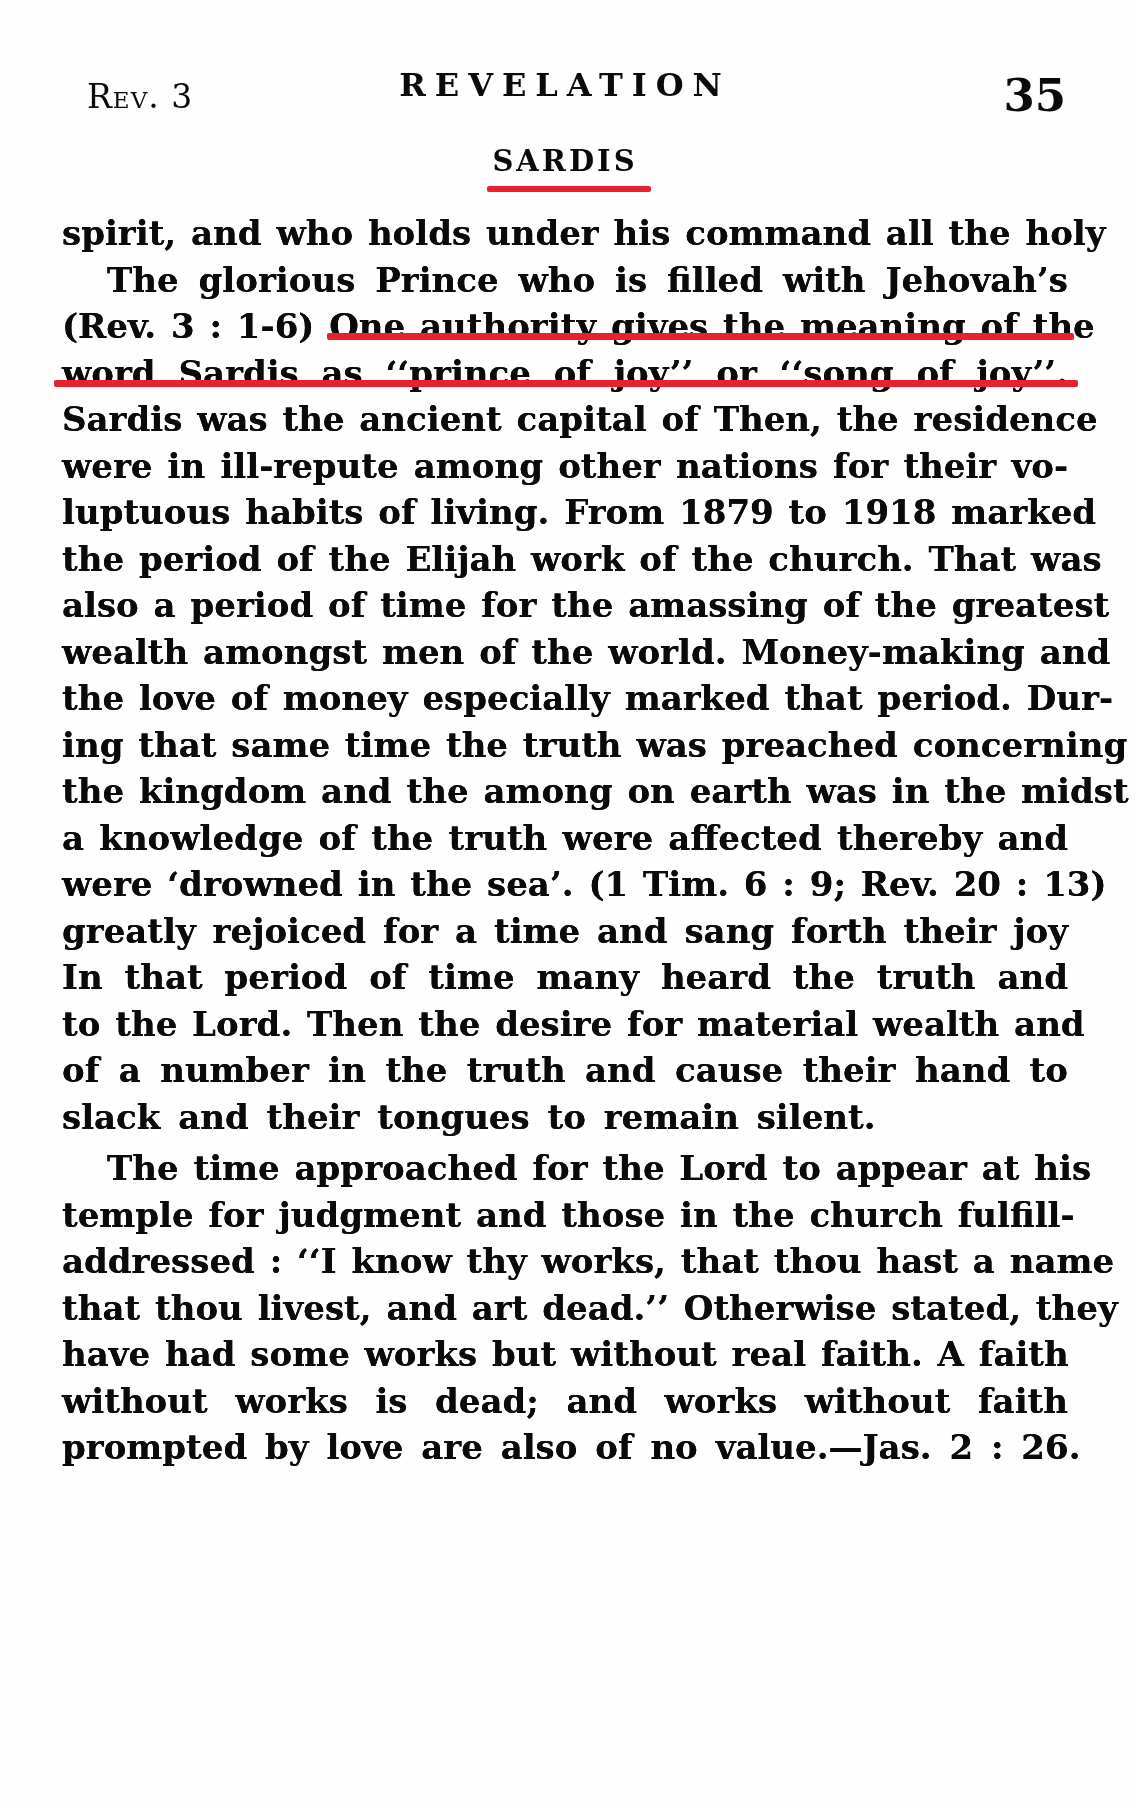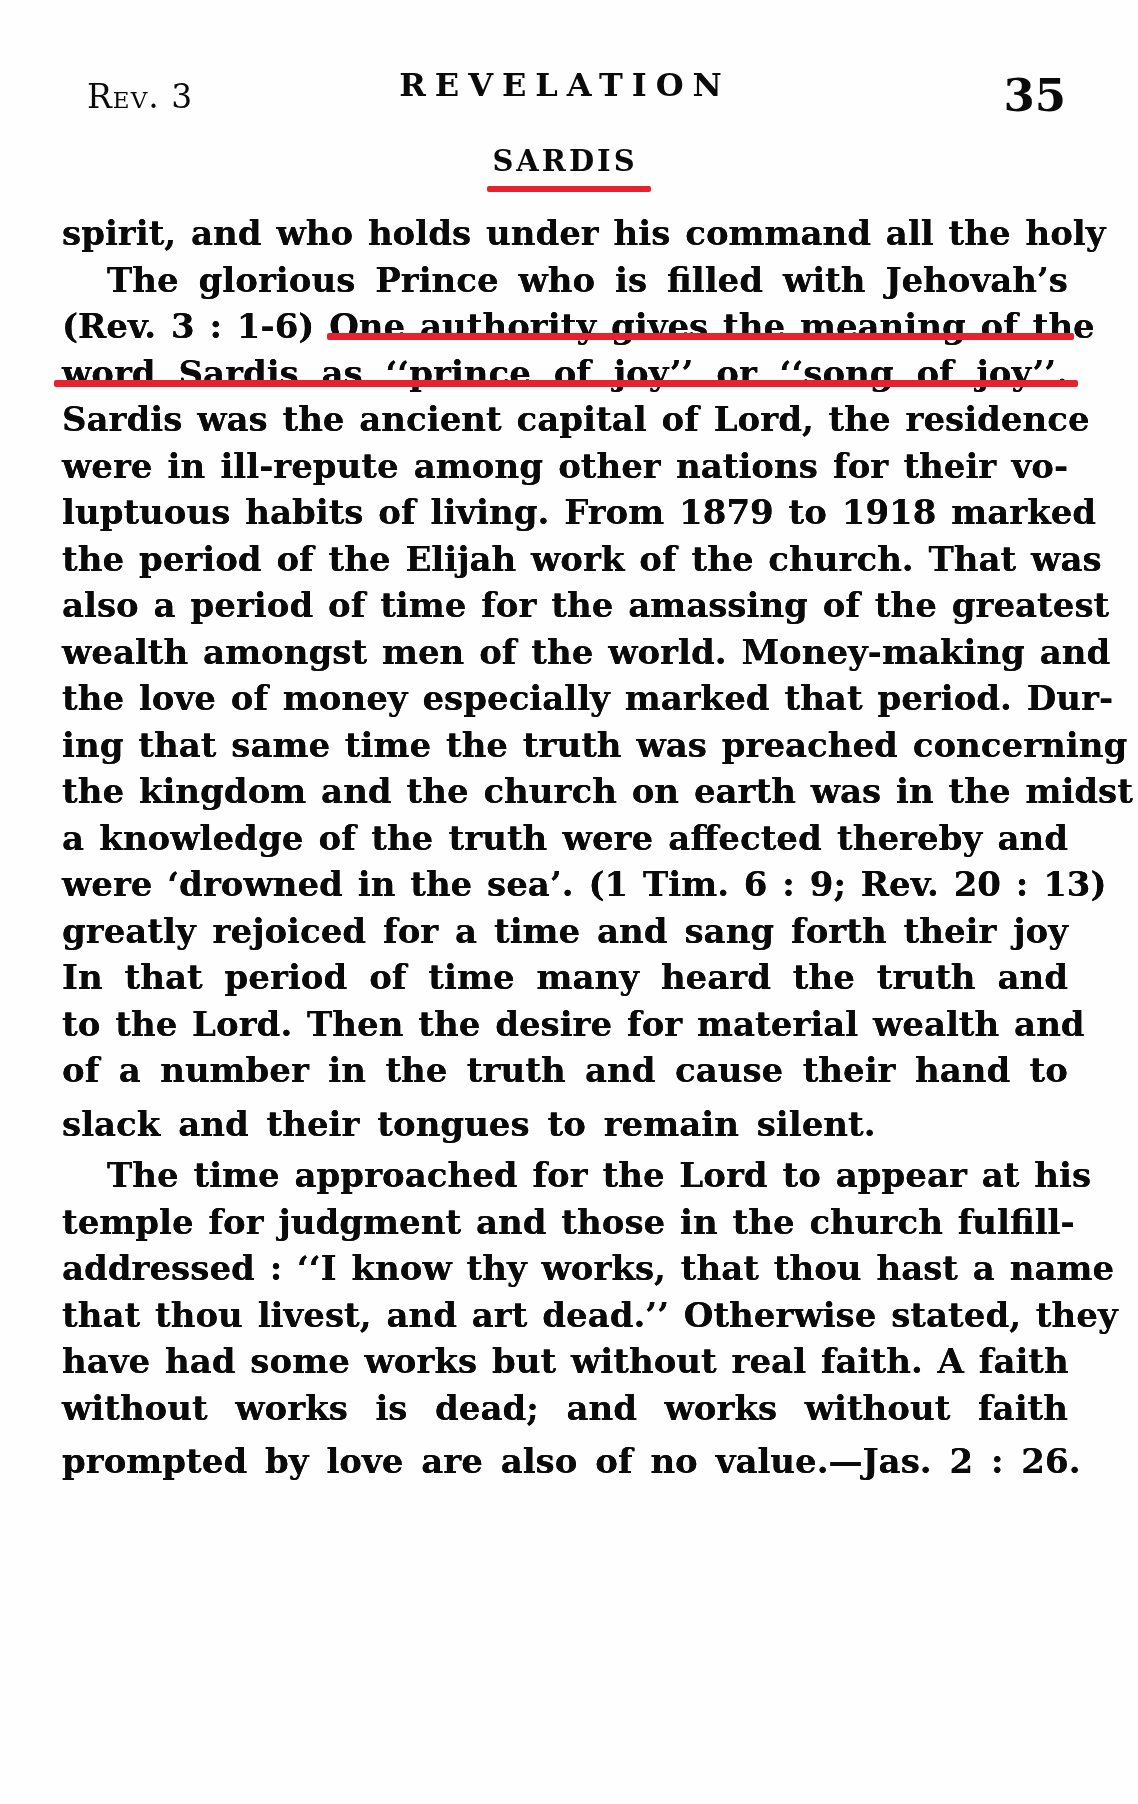--- a/index.html
+++ b/index.html
@@ -90,21 +90,20 @@
     white-space: nowrap;
     text-align: justify;
     text-align-last: justify;
     text-justify: inter-word;
   }
   .line.indent { text-indent: 45px; }
   .line.nojust {
     text-align: center;
     text-align-last: left;
     word-spacing: 6px;
-    margin-top: 7px;
   }
   .redbar {
     position: absolute;
     top: 30px;
     height: 7px;
     border-radius: 2px;
     pointer-events: none;
   }
 </style>
 </head>
@@ -120,29 +119,29 @@
 
   <div class="section-title">SARDIS</div>
   <div class="title-underline" style="background: rgb(232, 33, 46);"></div>
 
   <div class="body-text">
       <div class="para">
         <div class="line">spirit, and who holds under his command all the holy</div>
         <div class="line indent">The glorious Prince who is filled with Jehovah’s</div>
         <div class="line">(Rev. 3 : 1-6) One authority gives the meaning of the<span class="redbar" style="left: 26.3%; width: 74.3%; background: rgb(232, 33, 46);"></span></div>
         <div class="line">word Sardis as ‘‘prince of joy’’ or ‘‘song of joy’’.<span class="redbar" style="left: -0.8%; width: 101.8%; background: rgb(232, 33, 46);"></span></div>
-        <div class="line">Sardis was the ancient capital of Lord, the residence</div>
+        <div class="line">Sardis was the ancient capital of Then, the residence</div>
         <div class="line">were in ill-repute among other nations for their vo-</div>
         <div class="line">luptuous habits of living. From 1879 to 1918 marked</div>
         <div class="line">the period of the Elijah work of the church. That was</div>
         <div class="line">also a period of time for the amassing of the greatest</div>
         <div class="line">wealth amongst men of the world. Money-making and</div>
         <div class="line">the love of money especially marked that period. Dur-</div>
         <div class="line">ing that same time the truth was preached concerning</div>
-        <div class="line">the kingdom and the church on earth was in the midst</div>
+        <div class="line">the kingdom and the among on earth was in the midst</div>
         <div class="line">a knowledge of the truth were affected thereby and</div>
         <div class="line">were ‘drowned in the sea’. (1 Tim. 6 : 9; Rev. 20 : 13)</div>
         <div class="line">greatly rejoiced for a time and sang forth their joy</div>
         <div class="line">In that period of time many heard the truth and</div>
         <div class="line">to the Lord. Then the desire for material wealth and</div>
         <div class="line">of a number in the truth and cause their hand to</div>
         <div class="line nojust">slack and their tongues to remain silent.</div>
       </div>
       <div class="para">
         <div class="line indent">The time approached for the Lord to appear at his</div>

